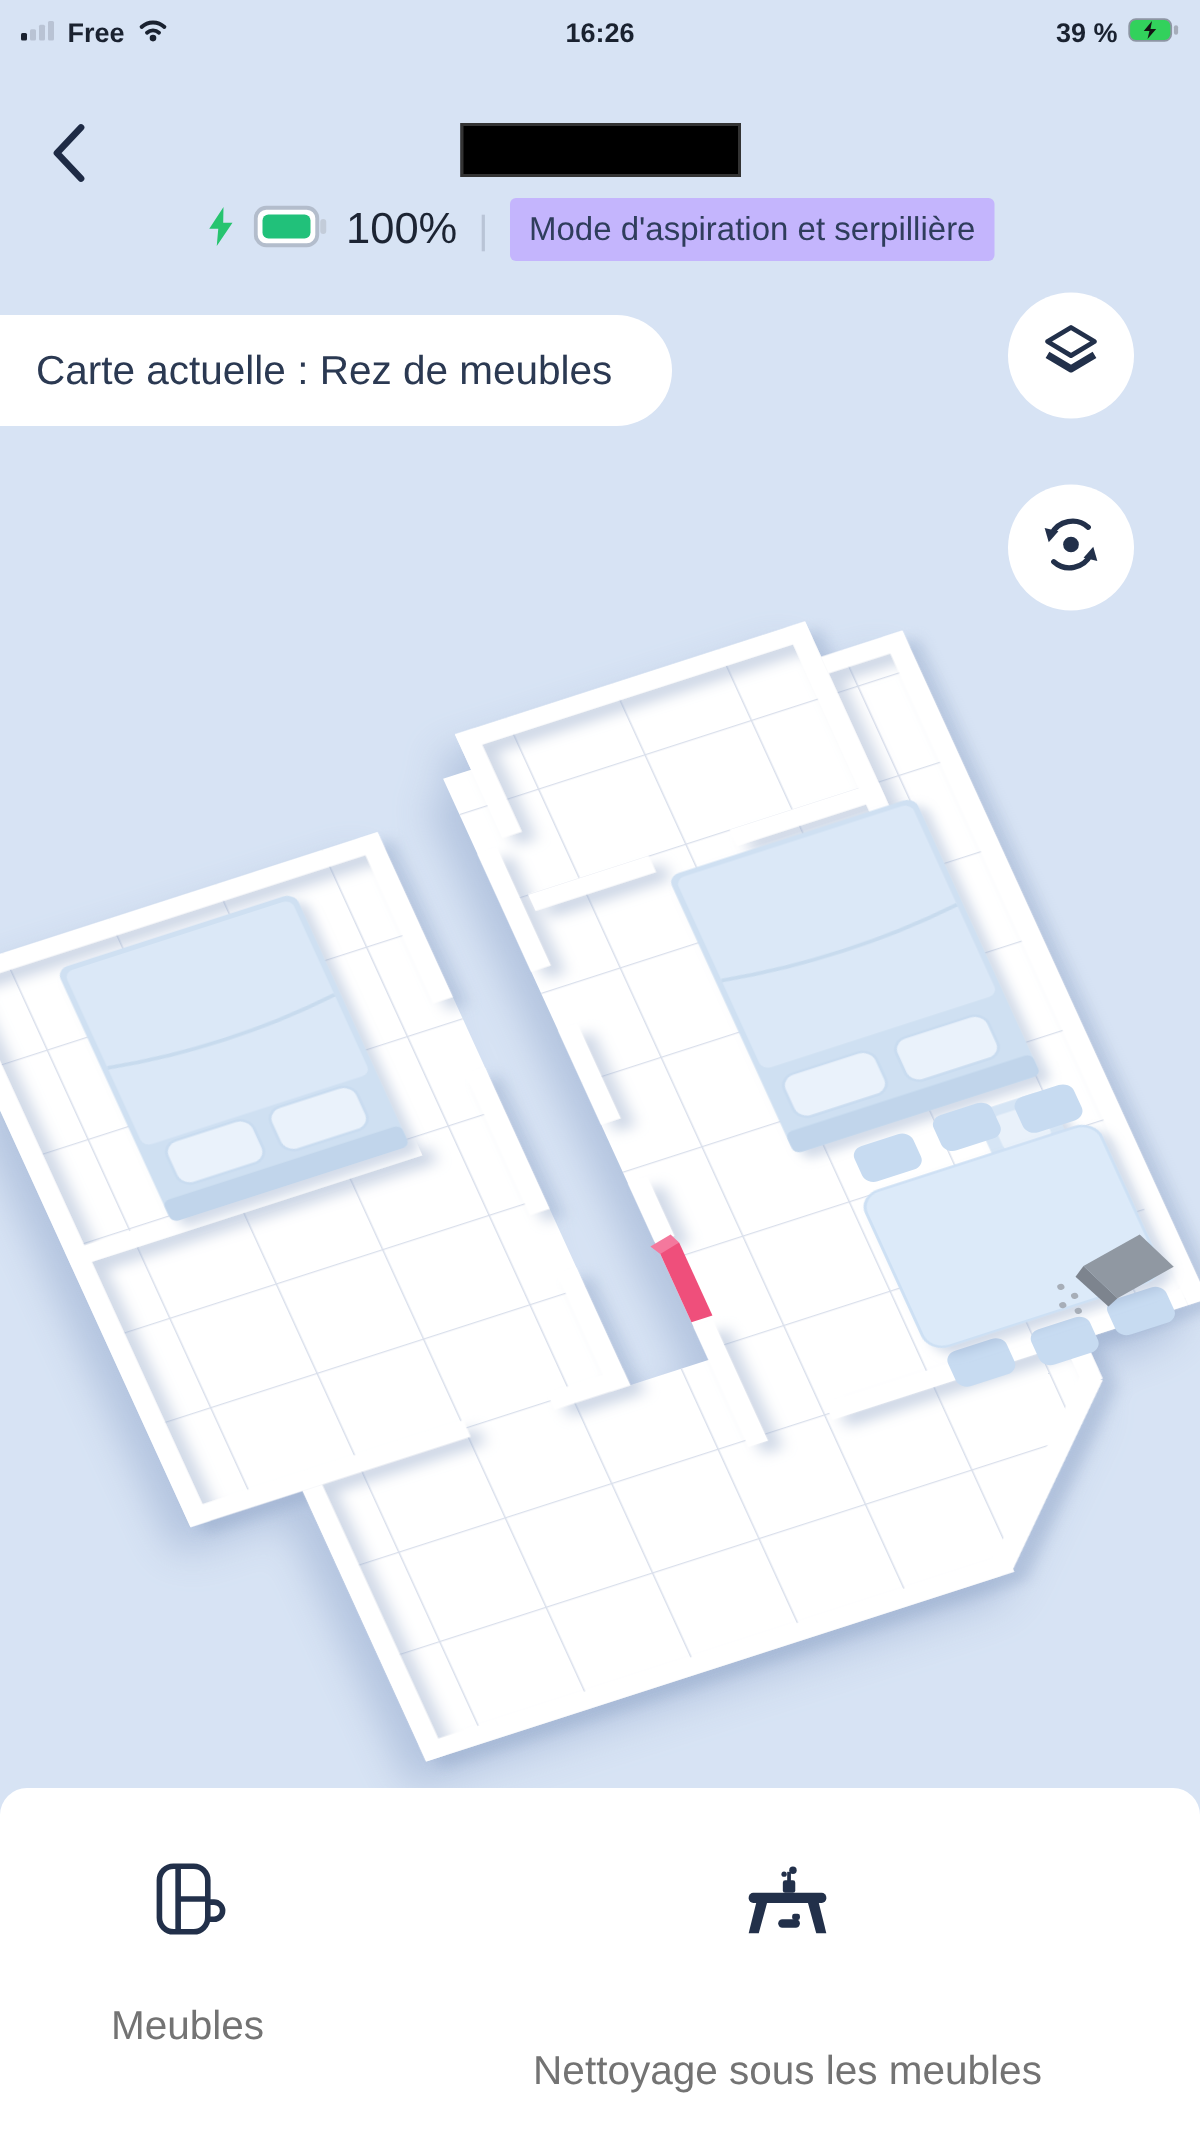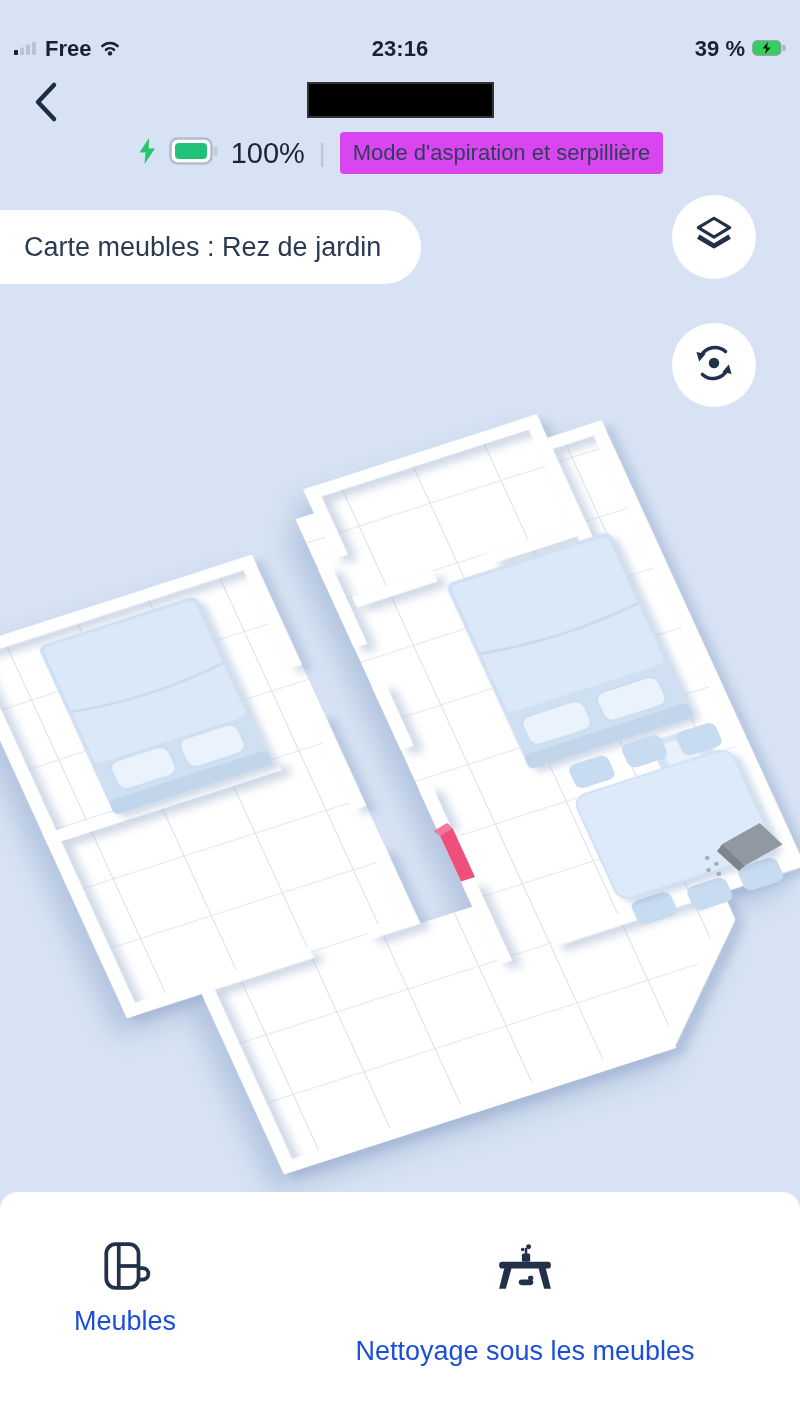--- a/index.html
+++ b/index.html
@@ -7,36 +7,36 @@
   .phone{
     position:relative;width:800px;height:1422px;overflow:hidden;
     background:#d7e3f4;
     font-family:"Liberation Sans","DejaVu Sans",sans-serif;
     color:#1e2b45;
   }
   
   .statusbar{
     position:absolute;top:0;left:0;width:800px;height:44px;
     display:flex;align-items:center;justify-content:space-between;
-    padding:0 14px;font-size:22px;font-weight:600;color:#1a2230;margin-top:27px;
+    padding:0 14px;font-size:18px;font-weight:600;color:#1a2230;
   }
   .sb-left,.sb-right{display:flex;align-items:center;gap:7px;}
   .sb-time{position:absolute;left:0;right:0;text-align:center;font-weight:700;}
   
   .back-btn{position:absolute;top:80px;left:30px;width:40px;height:44px;cursor:pointer;}
   .redacted{position:absolute;top:82px;left:307px;width:187px;height:36px;background:#000;border:2px solid #333;}
   
   .power-row{
     position:absolute;top:130px;left:0;width:800px;height:46px;
     display:flex;align-items:center;justify-content:center;gap:12px;
   }
   .power-pct{font-size:29px;color:#1c2433;}
   .power-div{font-size:26px;color:#b9c4d6;margin:0 2px;}
   .mode-badge{
-    background:#d946ef;color:#2f3d5c;font-size:22px;
+    background:#c4b5fd;color:#2f3d5c;font-size:22px;
     padding:8px 13px;border-radius:4px;white-space:nowrap;
   }
   
   .map-pill{
     position:absolute;top:210px;left:-20px;height:74px;
     background:#ffffff;border-radius:0 37px 37px 0;
     display:flex;align-items:center;padding:0 40px 0 44px;
     font-size:27px;color:#2b3952;
   }
   
@@ -49,21 +49,21 @@
   .fab-rotate{top:323px;left:672px;}
   
   .scene{position:absolute;top:412px;left:0;width:800px;height:780px;}
   .scene svg{filter:drop-shadow(-12px 16px 12px rgba(140,162,200,0.45));}
   
   .tabbar{
     position:absolute;left:0;top:1192px;width:800px;height:230px;
     background:#ffffff;border-radius:18px 18px 0 0;
   }
   .tab-item{position:absolute;top:48px;display:flex;flex-direction:column;align-items:center;gap:10px;cursor:pointer;}
-  .tab-item .lbl{font-size:27px;color:#1d4ed8;white-space:nowrap;}
+  .tab-item .lbl{font-size:27px;color:#737373;white-space:nowrap;margin-top:28px;}
   .tab-meubles{left:55px;width:140px;}
   .tab-netto{left:300px;width:450px;gap:40px;}
 </style>
 </head>
 <body>
 
 <div class="phone">
 
   <div class="statusbar">
     <div class="sb-left">
@@ -77,21 +77,21 @@
       </span>
       <span>Free</span>
       <span>
         <svg width="24" height="17" viewBox="0 0 24 17">
           <circle cx="12" cy="14.4" r="2.2" fill="#1a2230"></circle>
           <path d="M8 10.8 A6 6 0 0 1 16 10.8" stroke="#1a2230" stroke-width="2.6" fill="none" stroke-linecap="round"></path>
           <path d="M4.4 7 A11 11 0 0 1 19.6 7" stroke="#1a2230" stroke-width="2.6" fill="none" stroke-linecap="round"></path>
         </svg>
       </span>
     </div>
-    <div class="sb-time">23:16</div>
+    <div class="sb-time">16:26</div>
     <div class="sb-right">
       <span>39 %</span>
       <span>
         <svg width="34" height="16" viewBox="0 0 34 16">
           <rect x="0.8" y="0.8" width="28" height="14.4" rx="4.5" fill="#32d15c" stroke="#8d95a3" stroke-width="1.2"></rect>
           <rect x="30.6" y="4.8" width="2.8" height="6.4" rx="1.4" fill="#a6adba"></rect>
           <path d="M16 2 L10.5 8.6 h3.8 L13 14 L18.8 7.4 h-3.8 Z" fill="#141414"></path>
         </svg>
       </span>
     </div>
@@ -118,21 +118,21 @@
         <rect x="6" y="7" width="32" height="16" rx="4" fill="#21c17a"></rect>
         <rect x="44.5" y="10" width="4" height="10" rx="2" fill="#c3ccd9"></rect>
       </svg>
     </span>
     <span class="power-pct">100%</span>
     <span class="power-div">|</span>
     <span class="mode-badge">Mode d'aspiration et serpillière</span>
   </div>
 
   <div class="map-pill">
-    <span>Carte meubles : Rez de jardin</span>
+    <span>Carte actuelle : Rez de meubles</span>
   </div>
 
   <div class="fab fab-layers">
     <span>
       <svg width="46" height="46" viewBox="0 0 44 44">
         <polygon points="22,6 37,15 22,24 7,15" fill="none" stroke="#22304a" stroke-width="3" stroke-linejoin="round"></polygon>
         <path d="M7 23.5 L22 32.5 L37 23.5" fill="none" stroke="#22304a" stroke-width="4.6" stroke-linejoin="round"></path>
       </svg>
     </span>
   </div>

